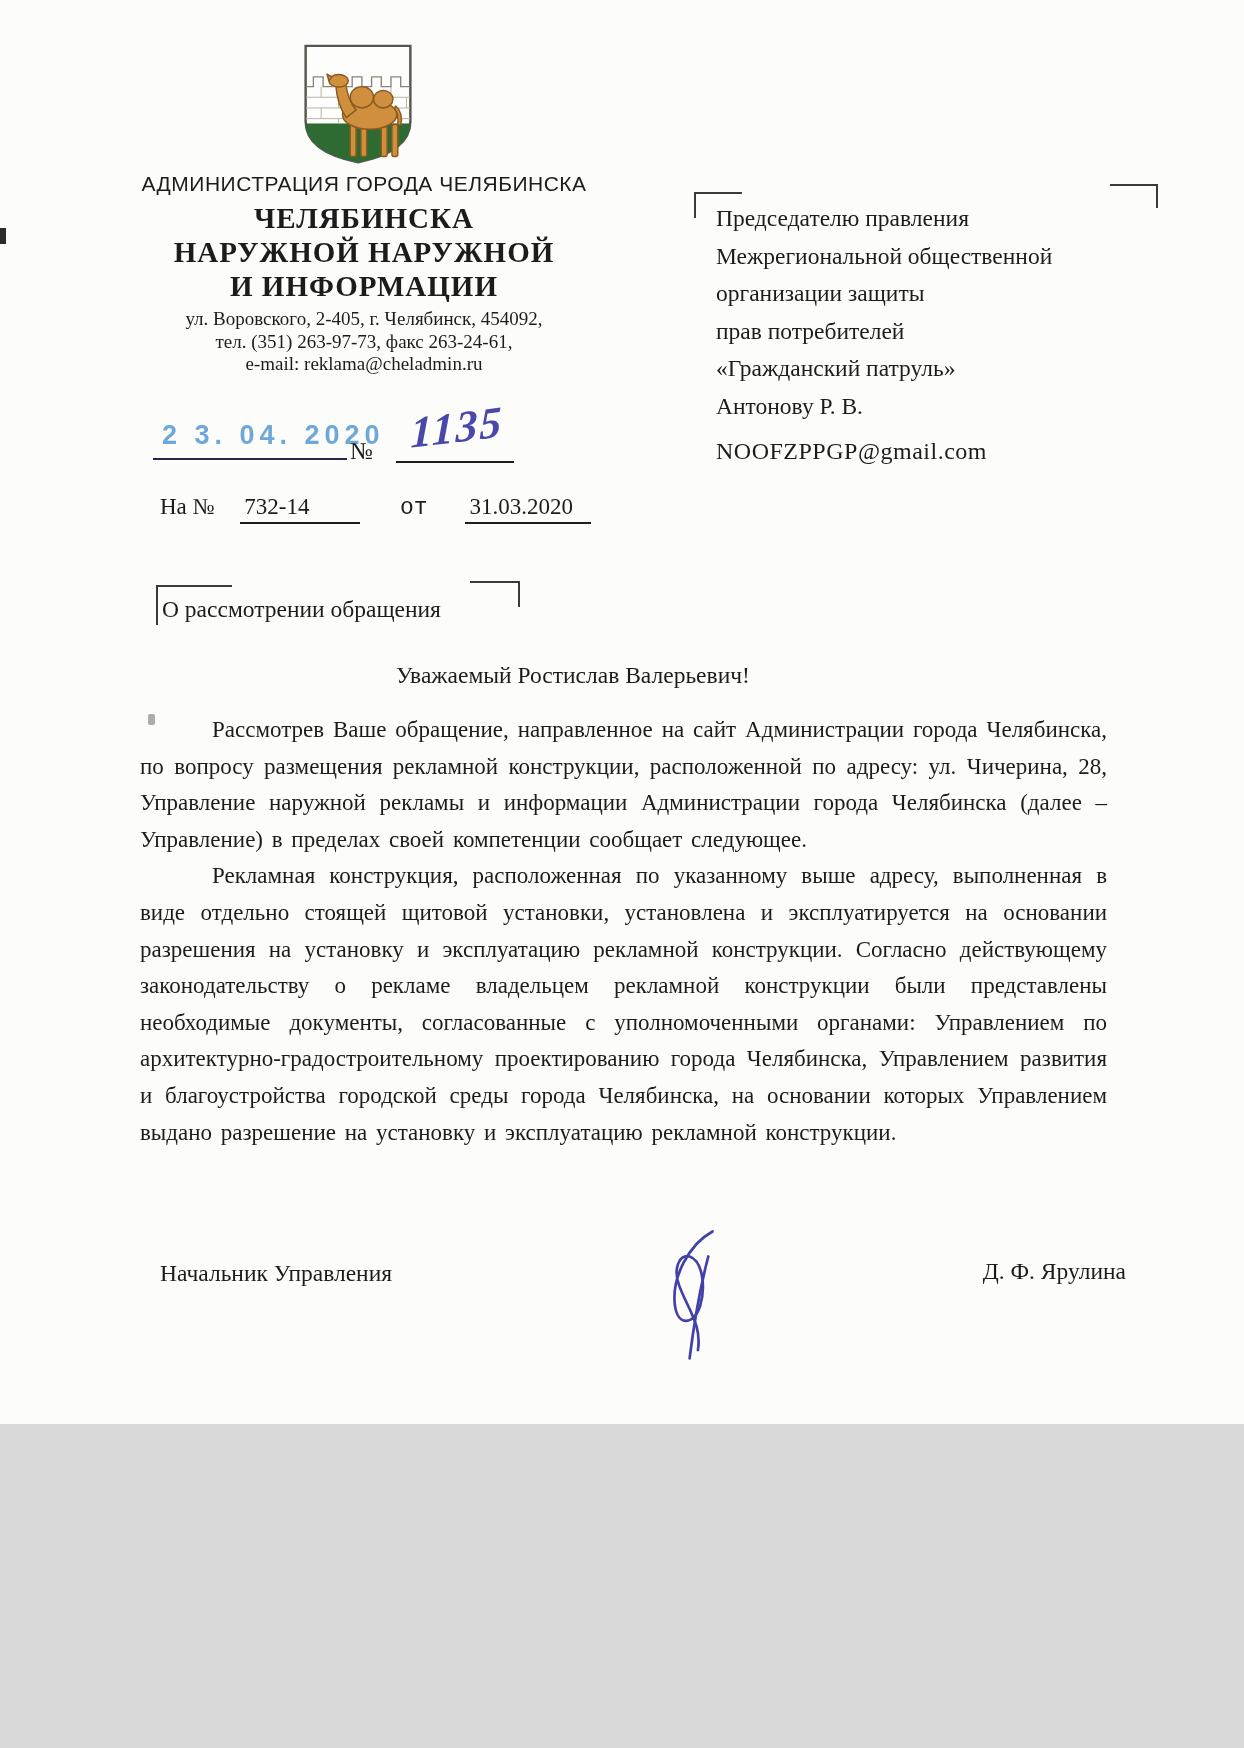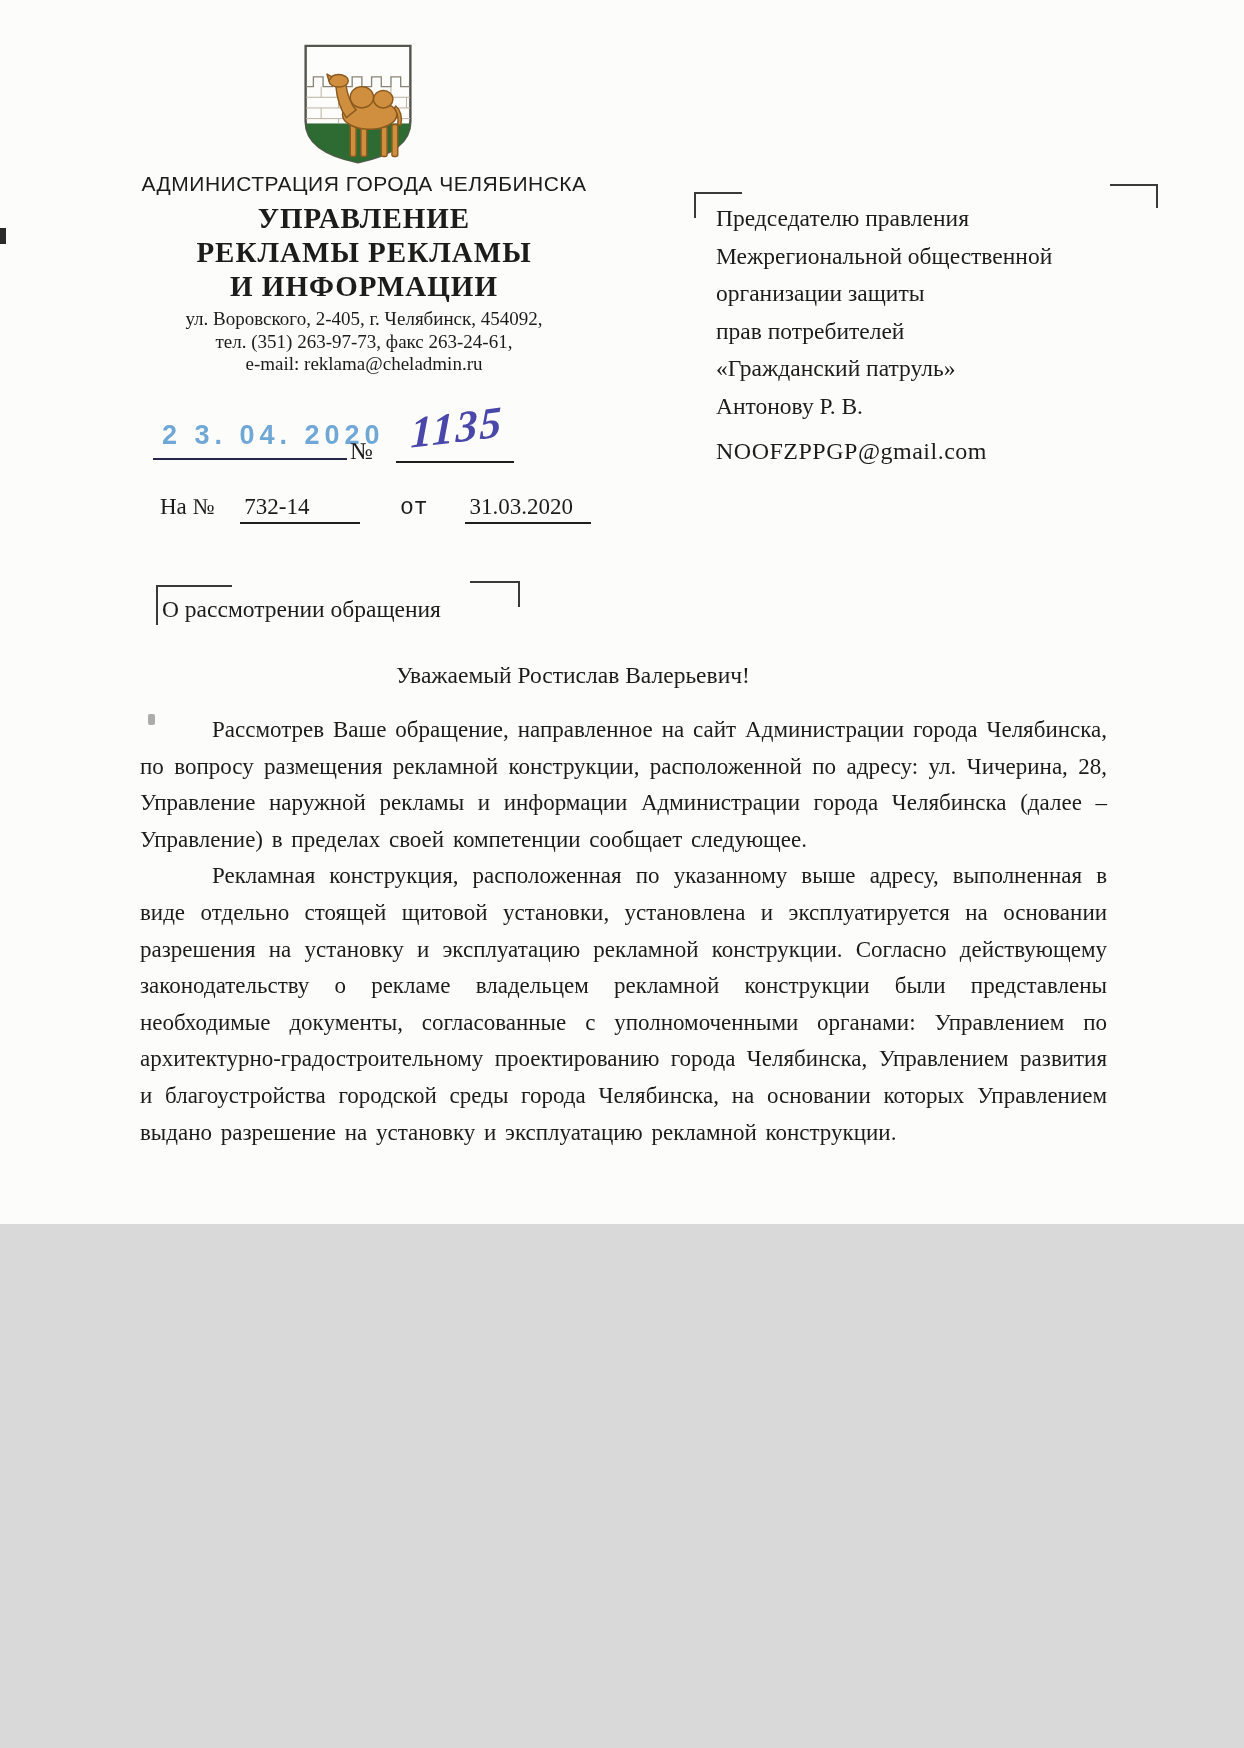--- a/index.html
+++ b/index.html
@@ -1,17 +1,17 @@
 <!DOCTYPE html>
 <html lang="ru"><head>
 <meta charset="utf-8">
 <style>
   html,body{margin:0;padding:0;background:#d9d9d9;}
   .page{
-    position:relative;width:1244px;height:1224px;margin:0 auto;
+    position:relative;width:1244px;height:1424px;margin:0 auto;
     background:#fcfcfa;overflow:hidden;
     font-family:"Liberation Serif",serif;color:#1c1c1c;
   }
   
   .emblem{position:absolute;left:296px;top:42px;width:124px;height:128px;}
   .letterhead{position:absolute;left:138px;top:172px;width:452px;text-align:center;}
   .lh-admin{font-family:"Liberation Sans",sans-serif;font-size:21px;letter-spacing:.5px;white-space:nowrap;}
   .lh-org{font-weight:bold;font-size:29px;line-height:34px;letter-spacing:1px;margin-top:5px;}
   .lh-addr{font-size:19px;line-height:22.5px;margin-top:5px;font-family:Liberation Serif, serif;}
   
@@ -110,22 +110,22 @@
         <path d="M48,78 C42,70 38,56 37,44 L47,42 C49,54 52,64 58,70 Z"></path>
         <ellipse cx="40" cy="40" rx="10" ry="6.5"></ellipse>
         <path d="M33,36 L28,33 L30,40 Z"></path>
       </g>
     </svg>
   </div>
 
   <div class="letterhead">
     <div class="lh-admin">АДМИНИСТРАЦИЯ ГОРОДА ЧЕЛЯБИНСКА</div>
     <div class="lh-org">
-      <div>УПРАВЛЕНИЕ</div>
-      <div>РЕКЛАМЫ РЕКЛАМЫ</div>
+      <div>ЧЕЛЯБИНСКА</div>
+      <div>НАРУЖНОЙ НАРУЖНОЙ</div>
       <div>И ИНФОРМАЦИИ</div>
     </div>
     <div class="lh-addr">
       <div>ул. Воровского, 2-405, г. Челябинск, 454092,</div>
       <div>тел. (351) 263-97-73, факс 263-24-61,</div>
       <div>e-mail: reklama@cheladmin.ru</div>
     </div>
   </div>
 
   <div class="stamp-date">2 3. 04. 2020</div>

